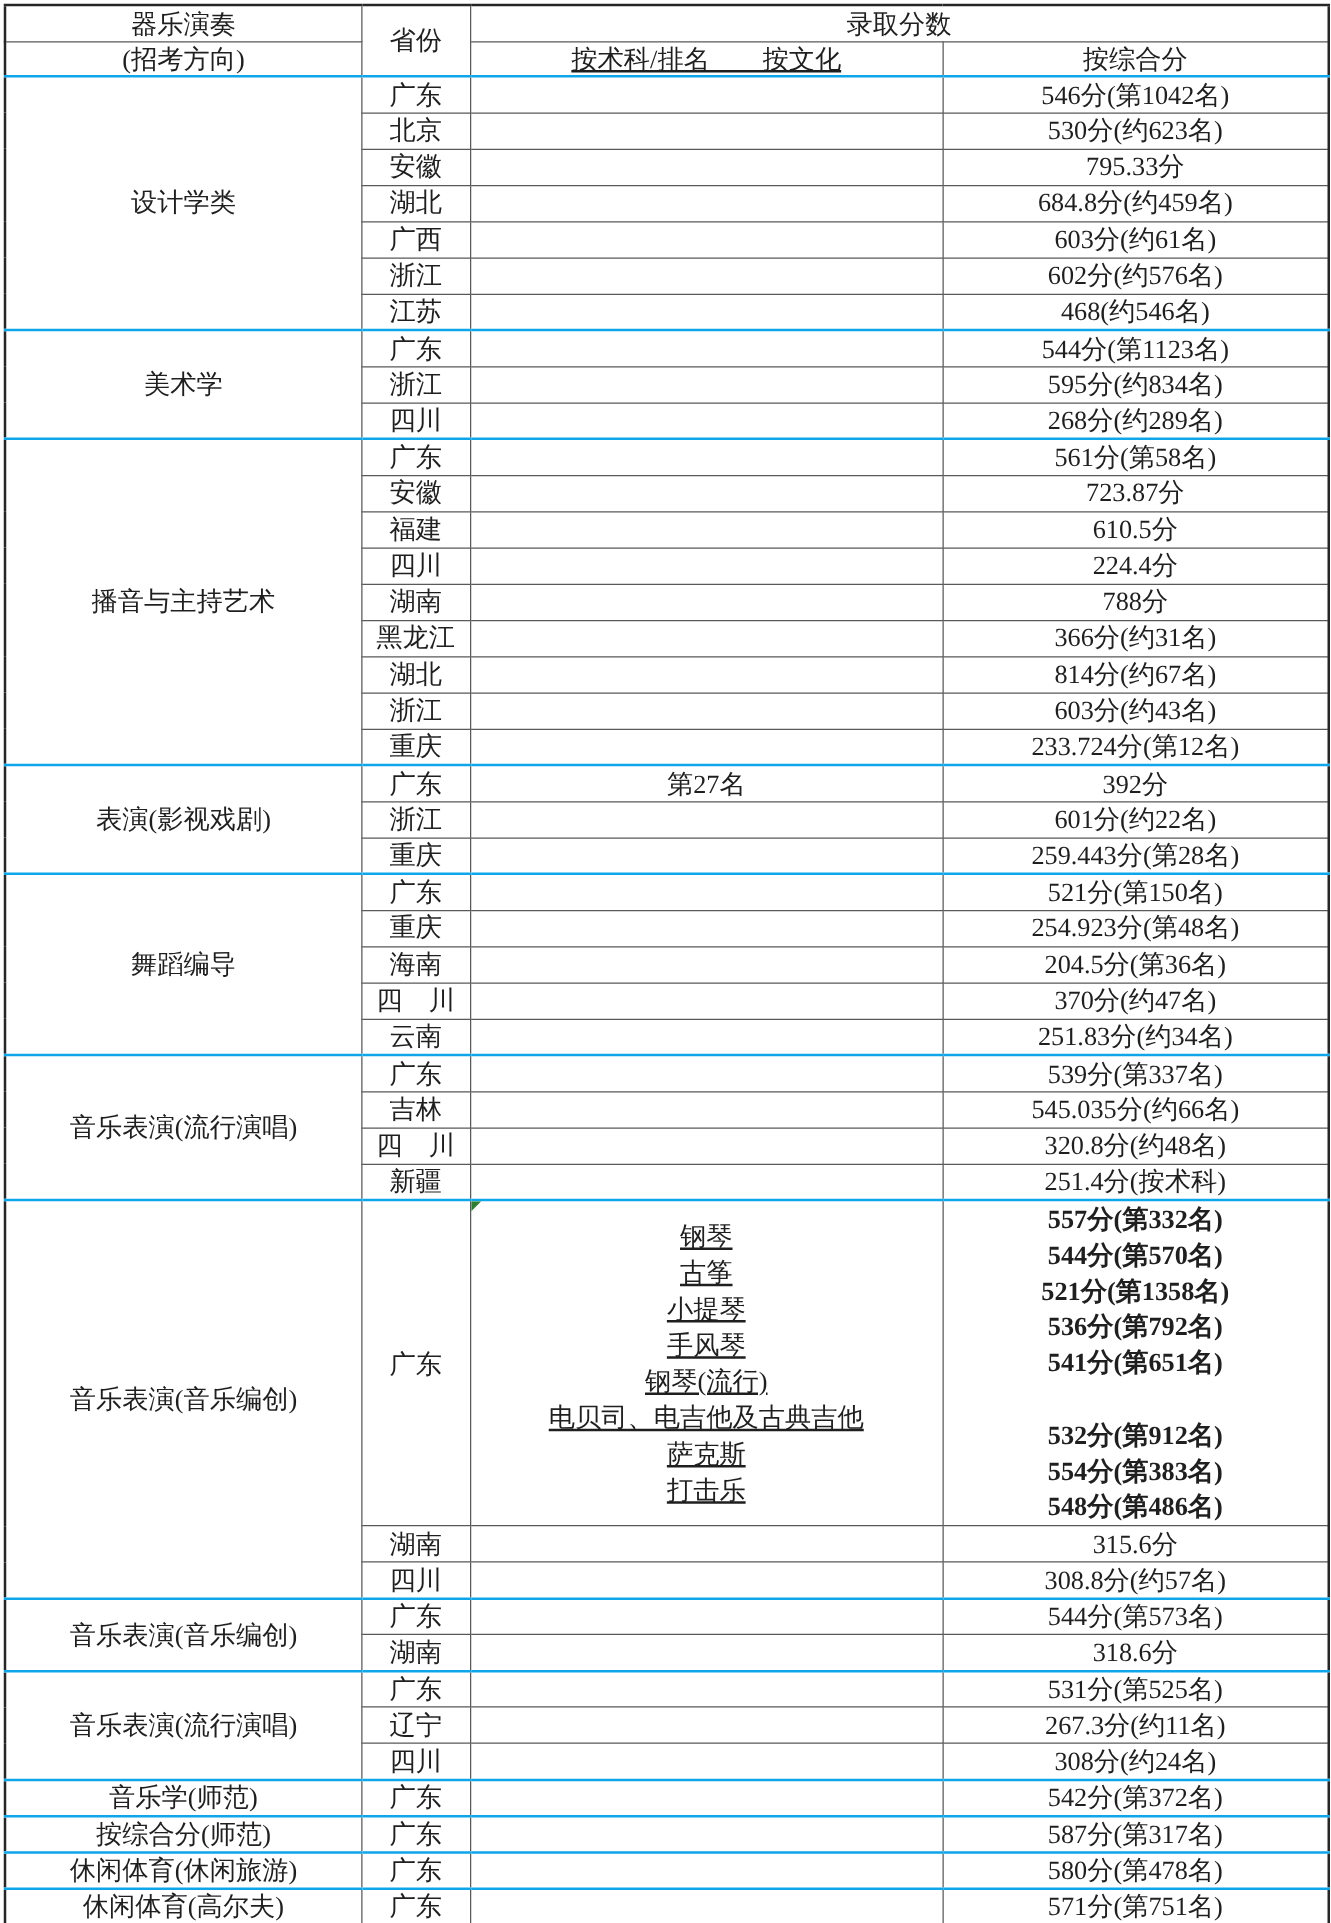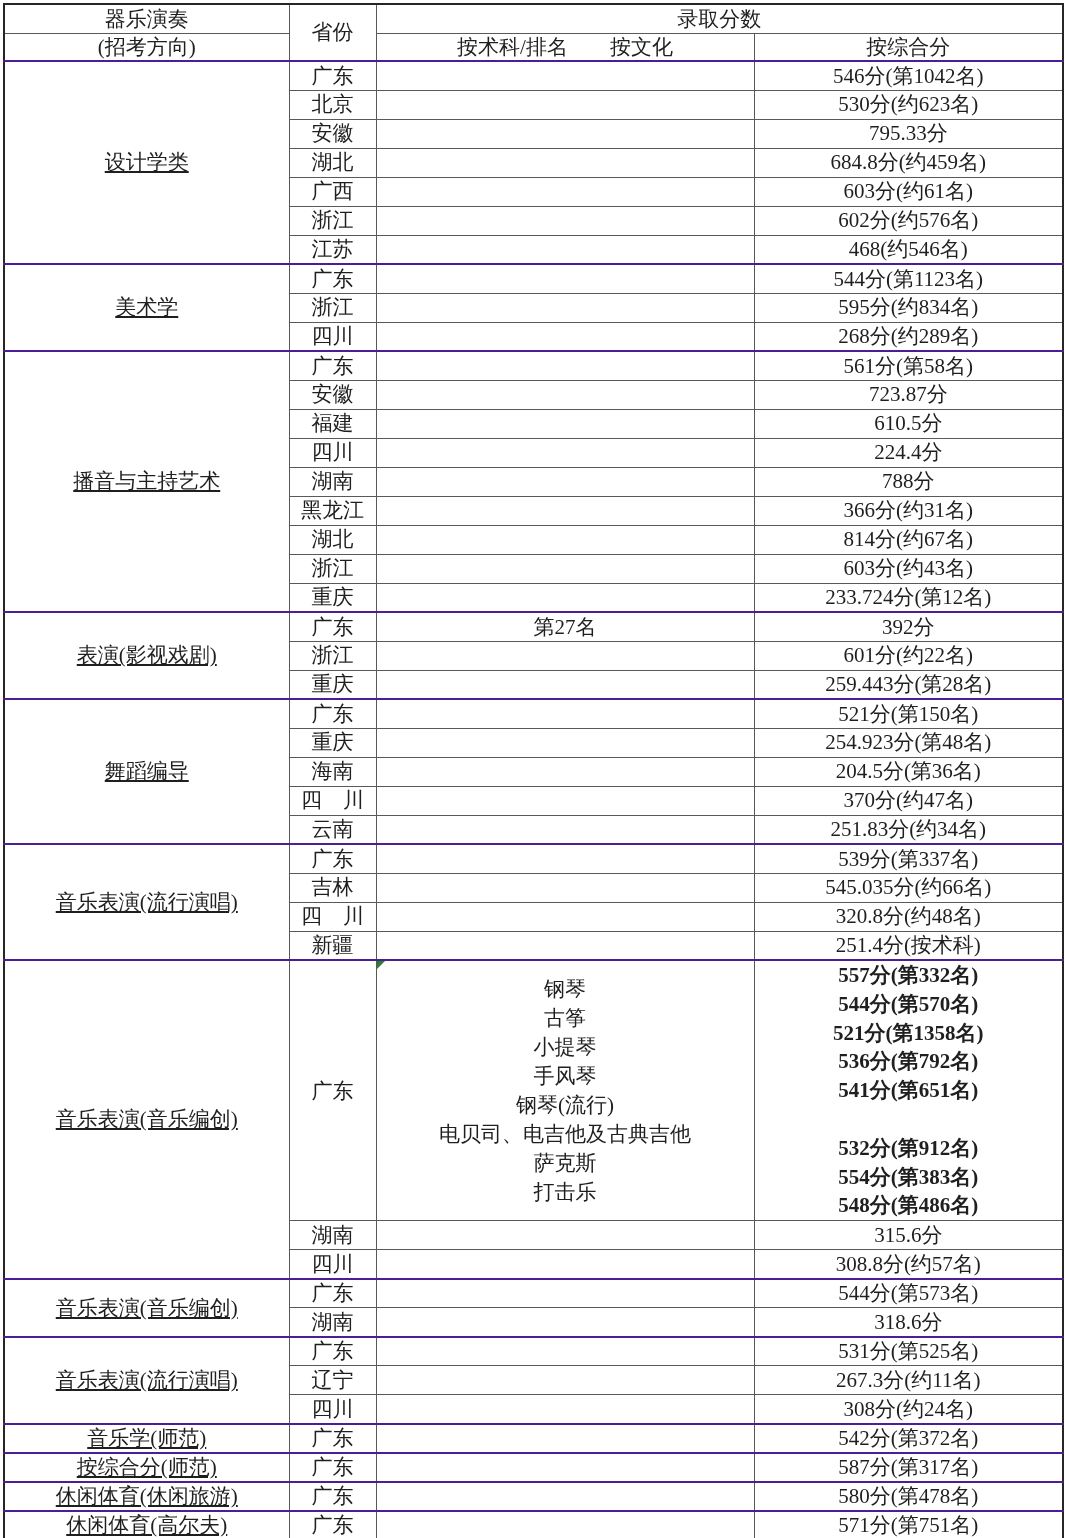--- a/index.html
+++ b/index.html
@@ -28,24 +28,24 @@
     line-height: 1.15;
     overflow: hidden;
     white-space: nowrap;
   }
   table.score-table { border: 2px solid #262626; }
   thead tr { height: 29px; }
   thead tr.h2 { height: 28px; }
   tbody tr { height: 29px; }
   tbody tr.big-row { height: 260px; }
   
-  tbody tr.g-top td { border-top: 2px solid #4c1d95; }
+  tbody tr.g-top td { border-top: 2px solid #0ea5e9; }
   thead tr.h1 td { border-top: 2px solid #262626; }
-  td.prog { white-space: nowrap; text-decoration: underline; }
-  td.sub-tech, td.instr-cell { white-space: pre; }
+  td.prog { white-space: nowrap; }
+  td.sub-tech, td.instr-cell { white-space: pre; text-decoration: underline; }
   
   td.instr-cell {
     position: relative;
     vertical-align: middle;
     padding-left: 56px;
   }
   td.instr-cell .instr-line {
     height: 29px; line-height: 29px;
     text-align: center;
     white-space: nowrap;

